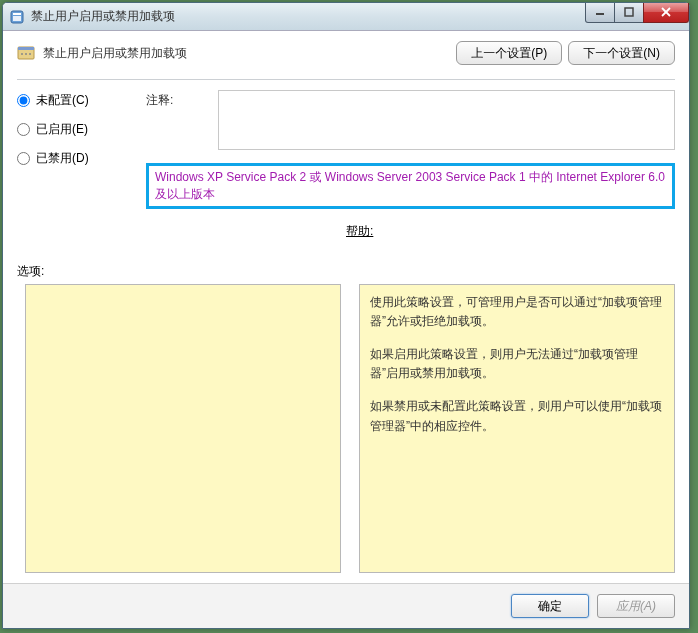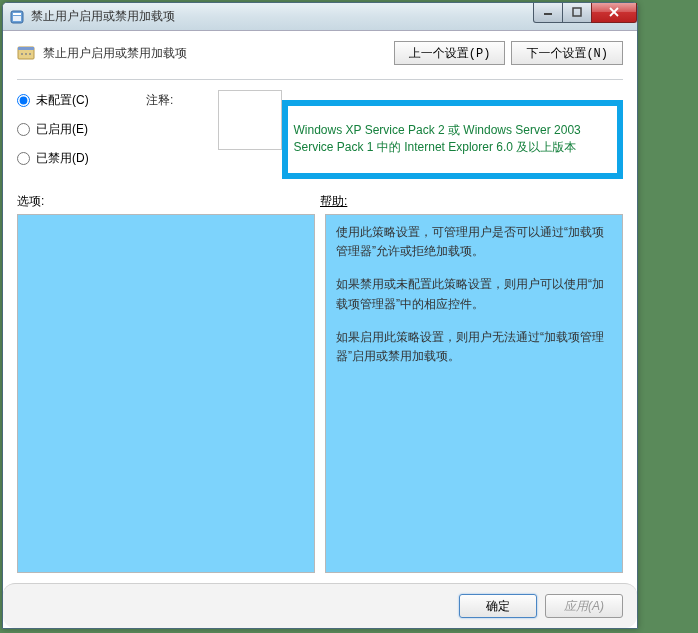--- a/index.html
+++ b/index.html
@@ -9,21 +9,21 @@
     font-size: 12px;
     background: #5a8a5a;
     width: 698px;
     height: 633px;
     overflow: hidden;
   }
   .window {
     position: absolute;
     top: 2px;
     left: 2px;
-    width: 636px;
+    width: 688px;
     height: 627px;
     background: #fff;
     border: 1px solid #4a6a7a;
     border-radius: 5px 5px 0 0;
     box-shadow: 0 0 6px rgba(0,0,0,0.3);
     display: flex;
     flex-direction: column;
   }
   .titlebar {
     height: 28px;
@@ -92,23 +92,23 @@
     flex: 1;
     color: #333;
     font-size: 12px;
   }
   .nav-btn {
     height: 24px;
     padding: 0 14px;
     margin-left: 6px;
     background: linear-gradient(to bottom, #fdfdfd, #e8e8e8);
     border: 1px solid #9a9a9a;
-    border-radius: 0;
-    font-size: 12px;
-    font-family: Liberation Mono, monospace;
+    border-radius: 6px;
+    font-size: 12px;
+    font-family: Liberation Sans, sans-serif;
     cursor: pointer;
   }
   .divider {
     height: 1px;
     background: #ccd0d4;
     margin: 6px 0 10px 0;
   }
 
   .config-area {
     display: flex;
@@ -143,62 +143,62 @@
     padding: 2px 4px;
     background: #fff;
   }
 
   .platform-row {
     display: flex;
     margin-top: 10px;
   }
   .platform-text {
     flex: 1;
-    border: 6px solid #0ea5e9;
-    padding: 16px 6px;
-    color: #15803d;
+    border: 3px solid #0ea5e9;
+    padding: 3px 6px;
+    color: #a21caf;
     min-height: 36px;
     position: relative;
     line-height: 1.4;
     overflow-y: scroll;
   }
 
   .lower-labels {
     display: flex;
     margin-top: 14px;
     margin-bottom: 4px;
   }
-  .lower-labels .lbl-left { width: 50%; }
+  .lower-labels .lbl-left { width: 50%; margin-top: 40px; }
   .lower-labels .lbl-right { width: 50%; text-decoration: underline; }
 
   .panels {
     display: flex;
     flex: 1;
     gap: 10px;
     min-height: 0;
   }
   .panel {
     flex: 1;
     border: 1px solid #b8b8b8;
-    background: #7dd3fc;
+    background: #fef9c3;
     padding: 8px 10px;
     overflow-y: auto;
     color: #333;
     line-height: 1.6;
+    margin-left: 8px;
   }
   .panel p { margin: 0 0 14px 0; }
 
   .footer {
     display: flex;
     justify-content: flex-end;
     padding: 10px 14px;
     gap: 8px;
     border-top: 1px solid #d0d0d0;
     background: #f3f3f3;
-    border-radius: 12px;
   }
   .footer-btn {
     min-width: 78px;
     height: 24px;
     padding: 0 12px;
     background: linear-gradient(to bottom, #fdfdfd, #e6e6e6);
     border: 1px solid #9a9a9a;
     border-radius: 3px;
     font-size: 12px;
     font-family: inherit;
@@ -286,21 +286,21 @@
         <label class="radio-row">
           <input type="radio" name="state" style="">
           <span>已启用(E)</span>
         </label>
         <label class="radio-row">
           <input type="radio" name="state" style="">
           <span>已禁用(D)</span>
         </label>
       </div>
 
-      <div style="flex:1; display:flex; ">
+      <div style="flex:1; display:flex; flex-direction:column;">
         <div style="display:flex;">
           <div class="label-col">注释:</div>
           <div class="field-col">
             <textarea class="comment-box" value="" style=""></textarea>
           </div>
         </div>
         <div class="platform-row">
           <div class="platform-text">Windows XP Service Pack 2 或 Windows Server 2003 Service Pack 1 中的 Internet Explorer 6.0 及以上版本</div>
         </div>
       </div>
@@ -308,22 +308,22 @@
 
     <div class="lower-labels">
       <div class="lbl-left">选项:</div>
       <div class="lbl-right">帮助:</div>
     </div>
 
     <div class="panels">
       <div class="panel"></div>
       <div class="panel">
         <p>使用此策略设置，可管理用户是否可以通过“加载项管理器”允许或拒绝加载项。</p>
+        <p>如果启用此策略设置，则用户无法通过“加载项管理器”启用或禁用加载项。</p>
         <p>如果禁用或未配置此策略设置，则用户可以使用“加载项管理器”中的相应控件。</p>
-        <p>如果启用此策略设置，则用户无法通过“加载项管理器”启用或禁用加载项。</p>
       </div>
     </div>
 
   </div>
 
   <div class="footer">
     <button class="footer-btn default">确定</button>
     <button class="footer-btn" disabled="">应用(A)</button>
   </div>
 

